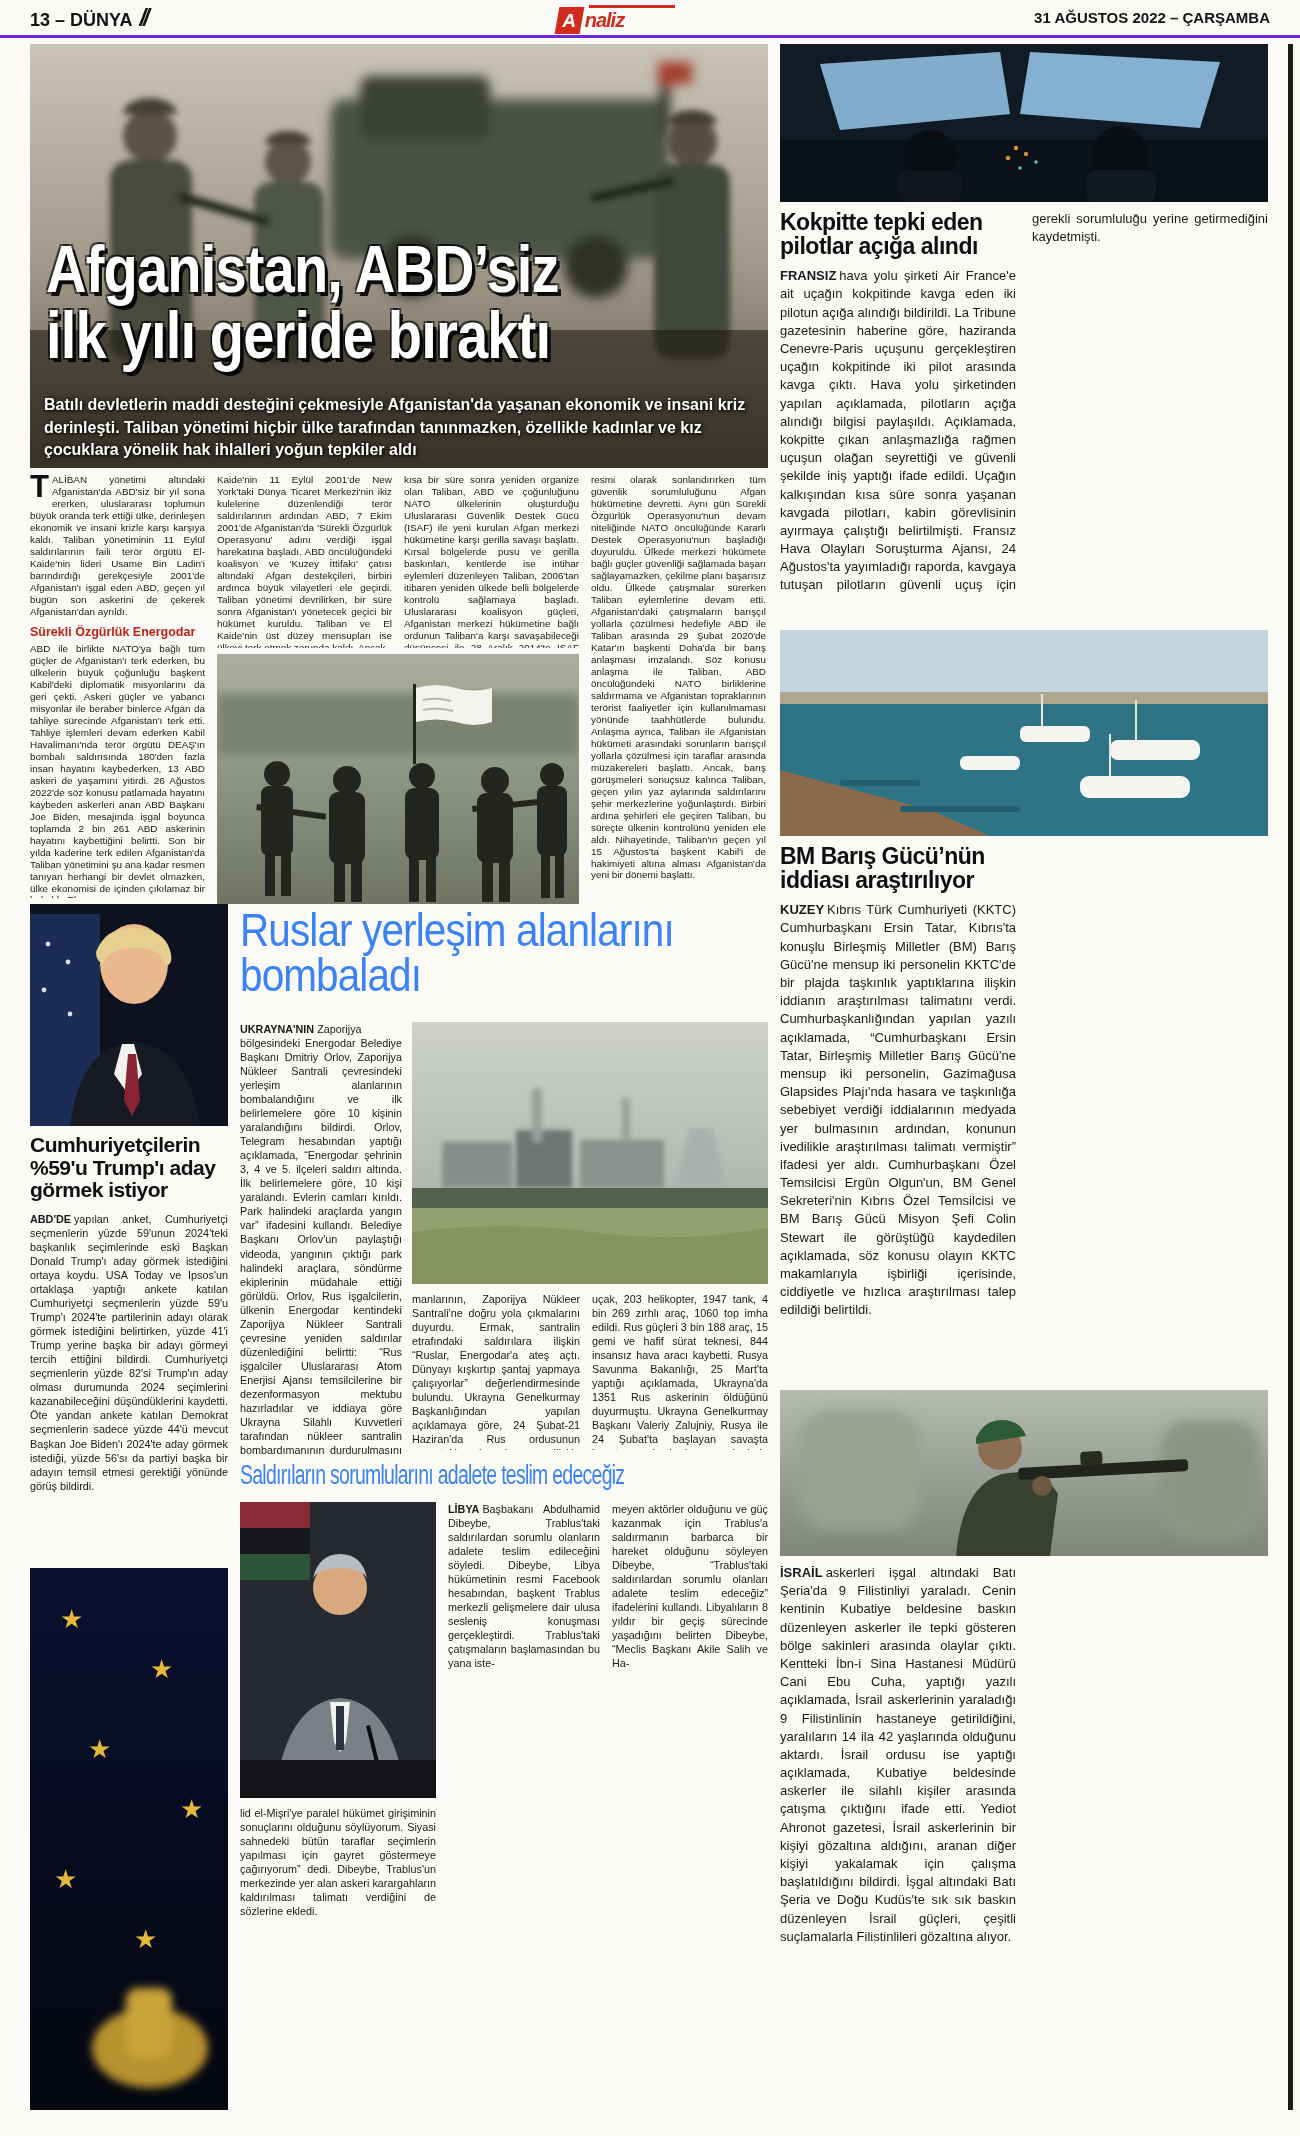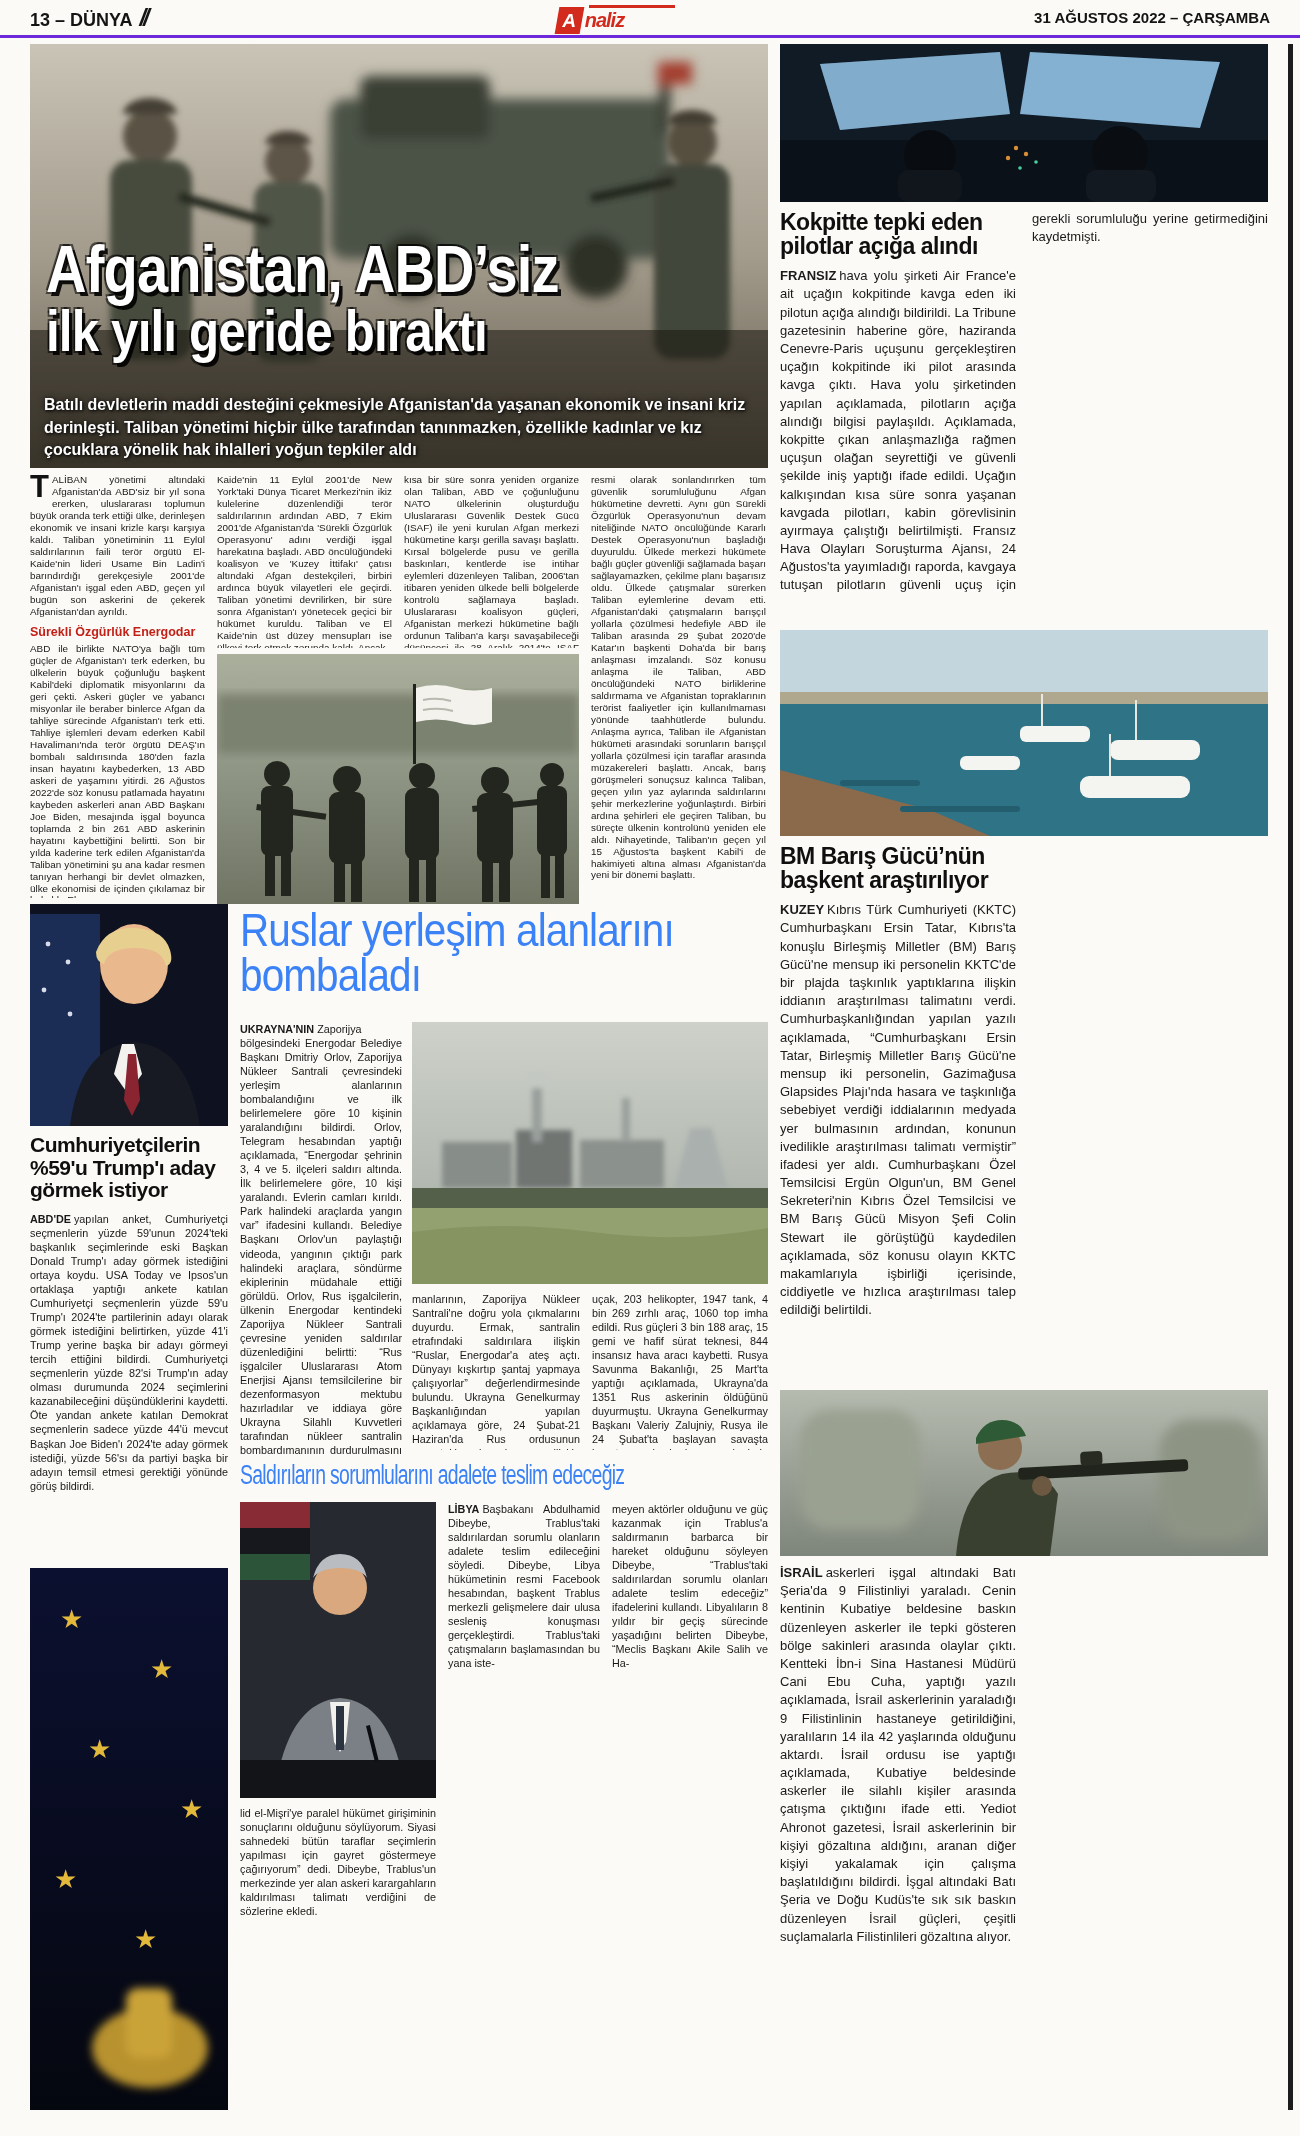--- a/index.html
+++ b/index.html
@@ -21,21 +21,21 @@
   
   .ph{position:absolute;overflow:hidden;background:#8a8a82;}
   .ph svg{width:100%;height:100%;display:block;}
   
   .overlay-hl{position:absolute;left:16px;color:#fff;font-weight:900;line-height:1;letter-spacing:-1px;
       text-shadow:4px 4px 0 rgba(0,0,0,.9),-2px -2px 0 rgba(0,0,0,.55),
                   2px -2px 0 rgba(0,0,0,.55),-2px 2px 0 rgba(0,0,0,.55);}
   .cond{display:inline-block;transform:scaleX(.85);transform-origin:0 50%;white-space:nowrap;}
   .cond72{display:inline-block;transform:scaleX(.72);transform-origin:0 50%;white-space:nowrap;}
   .hl1{top:192px;font-size:66px;}
-  .hl2{top:258px;font-size:58px;}
+  .hl2{top:258px;font-size:66px;}
   .standfirst{position:absolute;left:14px;right:14px;bottom:6px;color:#fff;font-size:16px;
       font-weight:bold;line-height:1.42;text-shadow:1px 1px 3px #000,0 0 7px rgba(0,0,0,.7);}
   
   .col{position:absolute;overflow:hidden;}
   .bt{font-size:9.9px;line-height:1.21;text-align:justify;color:#191919;margin:0 0 5px;}
   .mid-bt{font-size:10.8px;line-height:1.3;text-align:justify;color:#191919;margin:0;}
   .lw{font-weight:bold;margin-right:3px;}
   .dropcap{float:left;font-size:31px;line-height:26px;font-weight:bold;padding-right:3px;color:#111;}
   .crosshead{color:#c22017;font-size:12.5px;font-weight:800;margin:7px 0 4px;}
   
@@ -348,21 +348,21 @@
         <line x1="330" y1="146" x2="330" y2="104"></line>
       </g>
       <g fill="#245d6e">
           <rect x="60" y="150" width="80" height="6" rx="3"></rect>
           <rect x="120" y="176" width="120" height="6" rx="3"></rect>
         </g>
     </svg>
   </div>
 
   <div class="side-block" style="left:780px;top:844px;width:488px;height:538px;">
-    <h3 class="side-hl">BM Barış Gücü’nün başkent araştırılıyor</h3>
+    <h3 class="side-hl">BM Barış Gücü’nün iddiası araştırılıyor</h3>
     <p class="side-bt">
       <span class="lw">KUZEY</span><span>Kıbrıs Türk Cumhuriyeti (KKTC) Cumhurbaşkanı Ersin Tatar, Kıbrıs'ta konuşlu Birleşmiş Milletler (BM) Barış Gücü'ne mensup iki personelin KKTC'de bir plajda taşkınlık yaptıklarına ilişkin iddianın araştırılması talimatını verdi. Cumhurbaşkanlığından yapılan yazılı açıklamada, “Cumhurbaşkanı Ersin Tatar, Birleşmiş Milletler Barış Gücü'ne mensup iki personelin, Gazimağusa Glapsides Plajı'nda hasara ve taşkınlığa sebebiyet verdiği iddialarının medyada yer bulmasının ardından, konunun ivedilikle araştırılması talimatı vermiştir” ifadesi yer aldı. Cumhurbaşkanı Özel Temsilcisi Ergün Olgun'un, BM Genel Sekreteri'nin Kıbrıs Özel Temsilcisi ve BM Barış Gücü Misyon Şefi Colin Stewart ile görüştüğü kaydedilen açıklamada, söz konusu olayın KKTC makamlarıyla işbirliği içerisinde, ciddiyetle ve hızlıca araştırılması talep edildiği belirtildi.</span>
     </p>
   </div>
 
   <div class="ph" style="left:780px;top:1390px;width:488px;height:166px;">
     <svg viewBox="0 0 488 166" preserveAspectRatio="none">
       <defs>
         <linearGradient id="gi" x1="0" y1="0" x2="0" y2="1">
           <stop offset="0" stop-color="#b6bbb0"></stop>

